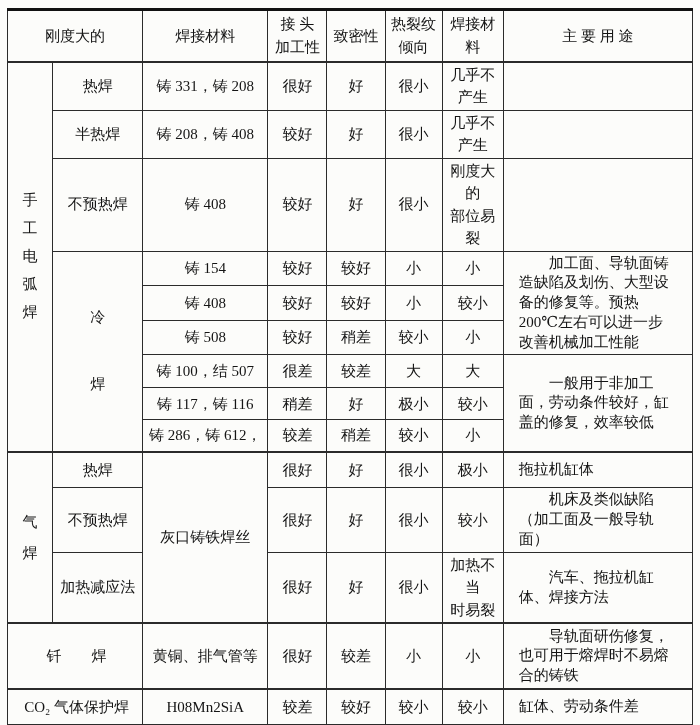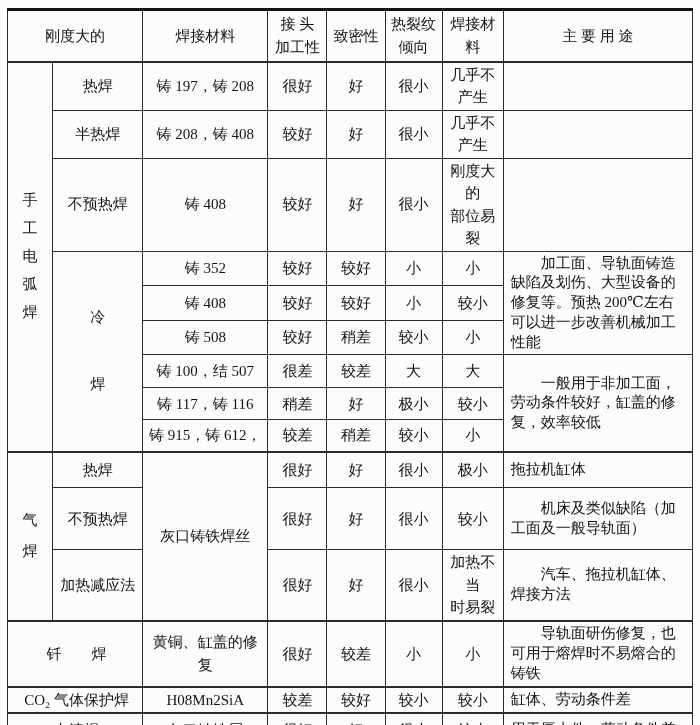--- a/index.html
+++ b/index.html
@@ -28,21 +28,21 @@
     text-align:center;
     vertical-align:middle;
     padding:1px 3px;
     white-space:pre-line;
     overflow:hidden;
   }
   th{border-bottom-width:2px;}
   tr.sep > td{border-top-width:2px;}
   td.uses{
     text-align:left;
-    padding:2px 7px;
+    padding:2px 15px;
     line-height:1.32;
   }
   td.ind{text-indent:2em;}
   td.left{text-align:center;padding-left:6px;}
   td.vcell{padding:0;}
   .vtext{display:flex;flex-direction:column;align-items:center;justify-content:center;height:100%;}
   .vtext div{line-height:1;}
   .v-hand div{margin:6.5px 0;}
   .v-gas div{margin:8px 0;}
   .v-cold div{margin:26px 0;}
@@ -71,21 +71,21 @@
     <th>致密性</th>
     <th>热裂纹
 倾向</th>
     <th>焊接材料</th>
     <th>主  要  用  途</th>
   </tr>
 
   <tr style="height:46px">
     <td class="vcell" rowspan="9"><div class="vtext v-hand"><div>手</div><div>工</div><div>电</div><div>弧</div><div>焊</div></div></td>
     <td>热焊</td>
-    <td>铸 197，铸 208</td>
+    <td>铸 331，铸 208</td>
     <td>很好</td>
     <td>好</td>
     <td>很小</td>
     <td>几乎不
 产生</td>
     <td class="uses"></td>
   </tr>
 
   <tr style="height:45px">
     <td>半热焊</td>
@@ -104,21 +104,21 @@
     <td>较好</td>
     <td>好</td>
     <td>很小</td>
     <td>刚度大的
 部位易裂</td>
     <td class="uses"></td>
   </tr>
 
   <tr style="height:33px">
     <td class="vcell" rowspan="6"><div class="vtext v-cold"><div>冷</div><div>焊</div></div></td>
-    <td>铸 352</td>
+    <td>铸 154</td>
     <td>较好</td>
     <td>较好</td>
     <td>小</td>
     <td>小</td>
     <td class="uses ind" rowspan="3">加工面、导轨面铸造缺陷及划伤、大型设备的修复等。预热 200℃左右可以进一步改善机械加工性能</td>
   </tr>
 
   <tr style="height:33px">
     <td>铸 408</td>
     <td>较好</td>
@@ -146,21 +146,21 @@
 
   <tr style="height:32px">
     <td>铸 117，铸 116</td>
     <td>稍差</td>
     <td>好</td>
     <td>极小</td>
     <td>较小</td>
   </tr>
 
   <tr style="height:32px">
-    <td>铸 915，铸 612，</td>
+    <td>铸 286，铸 612，</td>
     <td>较差</td>
     <td>稍差</td>
     <td>较小</td>
     <td>小</td>
   </tr>
 
   <tr style="height:36px" class="sep">
     <td class="vcell" rowspan="3"><div class="vtext v-gas"><div>气</div><div>焊</div></div></td>
     <td>热焊</td>
     <td rowspan="3">灰口铸铁焊丝</td>
@@ -185,29 +185,29 @@
     <td>很好</td>
     <td>好</td>
     <td>很小</td>
     <td>加热不当
 时易裂</td>
     <td class="uses ind">汽车、拖拉机缸体、焊接方法</td>
   </tr>
 
   <tr style="height:66px" class="sep">
     <td colspan="2" class="left">钎　　焊</td>
-    <td>黄铜、缸盖的修复</td>
+    <td>黄铜、排气管等</td>
     <td>很好</td>
     <td>较差</td>
     <td>小</td>
     <td>小</td>
     <td class="uses ind">导轨面研伤修复，也可用于熔焊时不易熔合的铸铁</td>
   </tr>
 
-  <tr style="height:26px" class="sep">
+  <tr style="height:36px" class="sep">
     <td colspan="2" class="left">CO₂ 气体保护焊</td>
     <td>H08Mn2SiA</td>
     <td>较差</td>
     <td>较好</td>
     <td>较小</td>
     <td>较小</td>
     <td class="uses">缸体、劳动条件差</td>
   </tr>
 
   <tr style="height:34px" class="sep">

